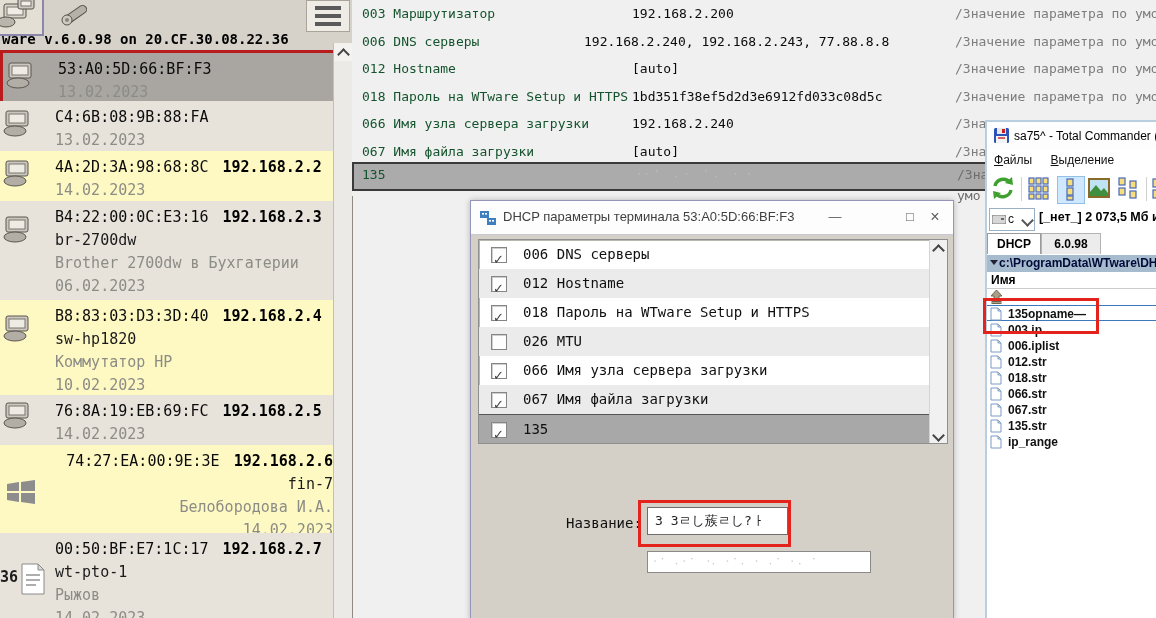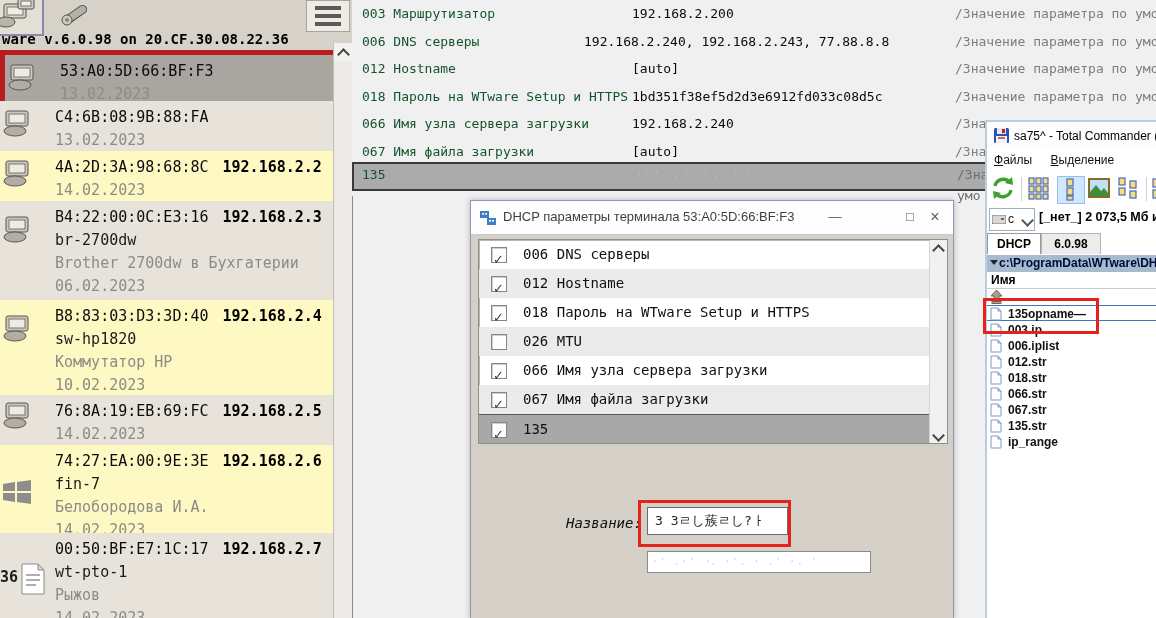--- a/index.html
+++ b/index.html
@@ -10,21 +10,21 @@
   #sidebar{left:0;top:0;width:352px;height:618px;background:#d6d2c9;border-right:1px solid #8f8b83;}
   .sb-toolbtn{position:absolute;background:#e9e5dd;}
   #btn-computers{left:-8px;top:-10px;width:48px;height:42px;border:2px solid #8a86ae;background:#e3dfd5;}
   #btn-key{left:56px;top:-4px;width:40px;height:36px;}
   #btn-menu{left:306px;top:0;width:42px;height:30px;border:1px solid #a8a49c;background:#efece6;}
   #btn-menu .bar{position:absolute;left:8px;width:26px;height:4px;background:#5a5a5a;}
   .sb-title{left:2px;top:31px;font-size:14px;font-weight:bold;color:#000000;white-space:nowrap;}
   .sb-item{position:absolute;left:0;width:333px;overflow:hidden;}
   .sb-item.light{background:#e7e3db;}
   .sb-item.dark{background:#fef9c3;}
-  .sb-item.selected{background:#a9a6a1;border:5px solid #b91c1c;}
+  .sb-item.selected{background:#a9a6a1;border:3px solid #b91c1c;}
   .sb-lines{margin-left:55px;padding-top:5px;font-size:15px;line-height:23px;white-space:nowrap;}
   .mac{color:#0b0b0b;}
   .ip{color:#000;font-weight:bold;margin-left:14px;}
   .hostname{color:#1a1a1a;}
   .muted{color:#8c8c86;}
   .sb-icon{position:absolute;left:2px;width:34px;height:30px;}
   #sb-scroll{left:333px;top:43px;width:18px;height:575px;background:#eceae6;border-left:1px solid #c2bfb8;}
   #sb-scroll .btn{position:absolute;left:0;top:0;width:18px;height:18px;background:#f4f2ef;}
   .chev-up{position:absolute;left:5px;top:7px;width:7px;height:7px;border-left:2px solid #444;border-top:2px solid #444;transform:rotate(45deg);}
   .chev-down{position:absolute;left:5px;top:3px;width:7px;height:7px;border-left:2px solid #444;border-top:2px solid #444;transform:rotate(225deg);}
@@ -48,21 +48,21 @@
   #dlg-icon{position:absolute;left:9px;top:8px;width:17px;height:17px;}
   #dlg-list{position:absolute;left:7px;top:38px;width:468px;height:203px;background:#ffffff;border:1px solid #8f8f8f;box-shadow:inset 1px 1px 0 #b9b6ae;}
   .opt-row{position:absolute;left:0;width:450px;height:29px;font-size:14px;line-height:29px;white-space:nowrap;}
   .opt-row.even{background:#ebebeb;}
   .opt-row.selected{background:#a8a8a8;border-top:1px solid #555;}
   .opt-label{position:absolute;left:44px;color:#101010;}
   .cb{position:absolute;left:12px;top:7px;width:14px;height:14px;background:#fdfdfd;border:1px solid #858585;box-shadow:inset 1px 1px 0 #cfcfcf;}
   .cb.checked::after{content:"✓";position:absolute;left:1px;top:-3px;font-size:13px;color:#3f3f3f;font-family:"DejaVu Sans",sans-serif;}
   #dlg-scroll{position:absolute;right:0;top:0;width:17px;height:203px;background:#f1f1f1;border-left:1px solid #d4d4d4;}
   #dlg-scroll .btn{position:absolute;left:1px;width:15px;height:16px;}
-  #dlg-form-label-name{left:95px;top:314px;font-size:14px;color:#101010;font-style:italic;}
+  #dlg-form-label-name{left:95px;top:314px;font-size:14px;color:#101010;}
   #dlg-input-name{left:176px;top:306px;width:132px;height:26px;background:#fff;border:1px solid #6d6d6d;font-size:13px;line-height:26px;padding-left:7px;color:#222;white-space:nowrap;overflow:hidden;}
   #dlg-form-label-str{left:95px;top:352px;font-size:14px;color:#101010;line-height:21px;}
   #dlg-input-str{left:176px;top:350px;width:217px;height:20px;background:#fff;border:1px solid #8a8a8a;font-size:9px;line-height:20px;padding-left:5px;color:#c9c7c0;letter-spacing:1px;white-space:nowrap;overflow:hidden;}
   
   #tc{left:985px;top:120px;width:171px;height:498px;background:#ffffff;border-left:2px solid #b9cedf;border-top:2px solid #b9cedf;font-family:"Liberation Sans",sans-serif;overflow:hidden;}
   #tc-titlebar{position:absolute;left:0;top:0;width:100%;height:27px;background:#fdfdfd;}
   #tc-title{position:absolute;left:27px;top:7px;font-size:12px;color:#000;white-space:nowrap;}
   #tc-menubar{position:absolute;left:0;top:27px;width:100%;height:23px;background:#fff;}
   .tc-menu-item{display:inline-block;padding:4px 7px 0 7px;font-size:12px;color:#111;white-space:nowrap;}
   .tc-menu-item::first-letter{text-decoration:underline;}
@@ -204,21 +204,21 @@
           <rect x="7" y="5" width="16" height="9" fill="#eeebe5" stroke="#7a766e"></rect>
           <ellipse cx="13" cy="22" rx="11" ry="5" fill="#b2aea6" stroke="#5a564e"></ellipse>
         </svg>
     </span>
     <div class="sb-lines">
       <div><span class="mac">76:8A:19:EB:69:FC</span><span class="ip">192.168.2.5</span></div>
       <div class="muted">14.02.2023</div>
     </div>
   </div>
 
-  <div class="sb-item dark abs" style="top:445px;height:88px;">
+  <div class="sb-item dark abs" style="top:445px;height:88px;text-align:right;">
     <span class="sb-icon" style="top:33px;">
       <svg width="30" height="28" viewBox="0 0 30 28">
         <path d="M1 6 L13 4 V13 L1 13 Z" fill="#8d8d8d"></path>
           <path d="M15 4 L29 2 V13 L15 13 Z" fill="#8d8d8d"></path>
         <path d="M1 15 L13 15 V24 L1 22 Z" fill="#8d8d8d"></path>
           <path d="M15 15 L29 15 V26 L15 24 Z" fill="#8d8d8d"></path>
       </svg>
     </span>
     <div class="sb-lines">
       <div><span class="mac">74:27:EA:00:9E:3E</span><span class="ip">192.168.2.6</span></div>

